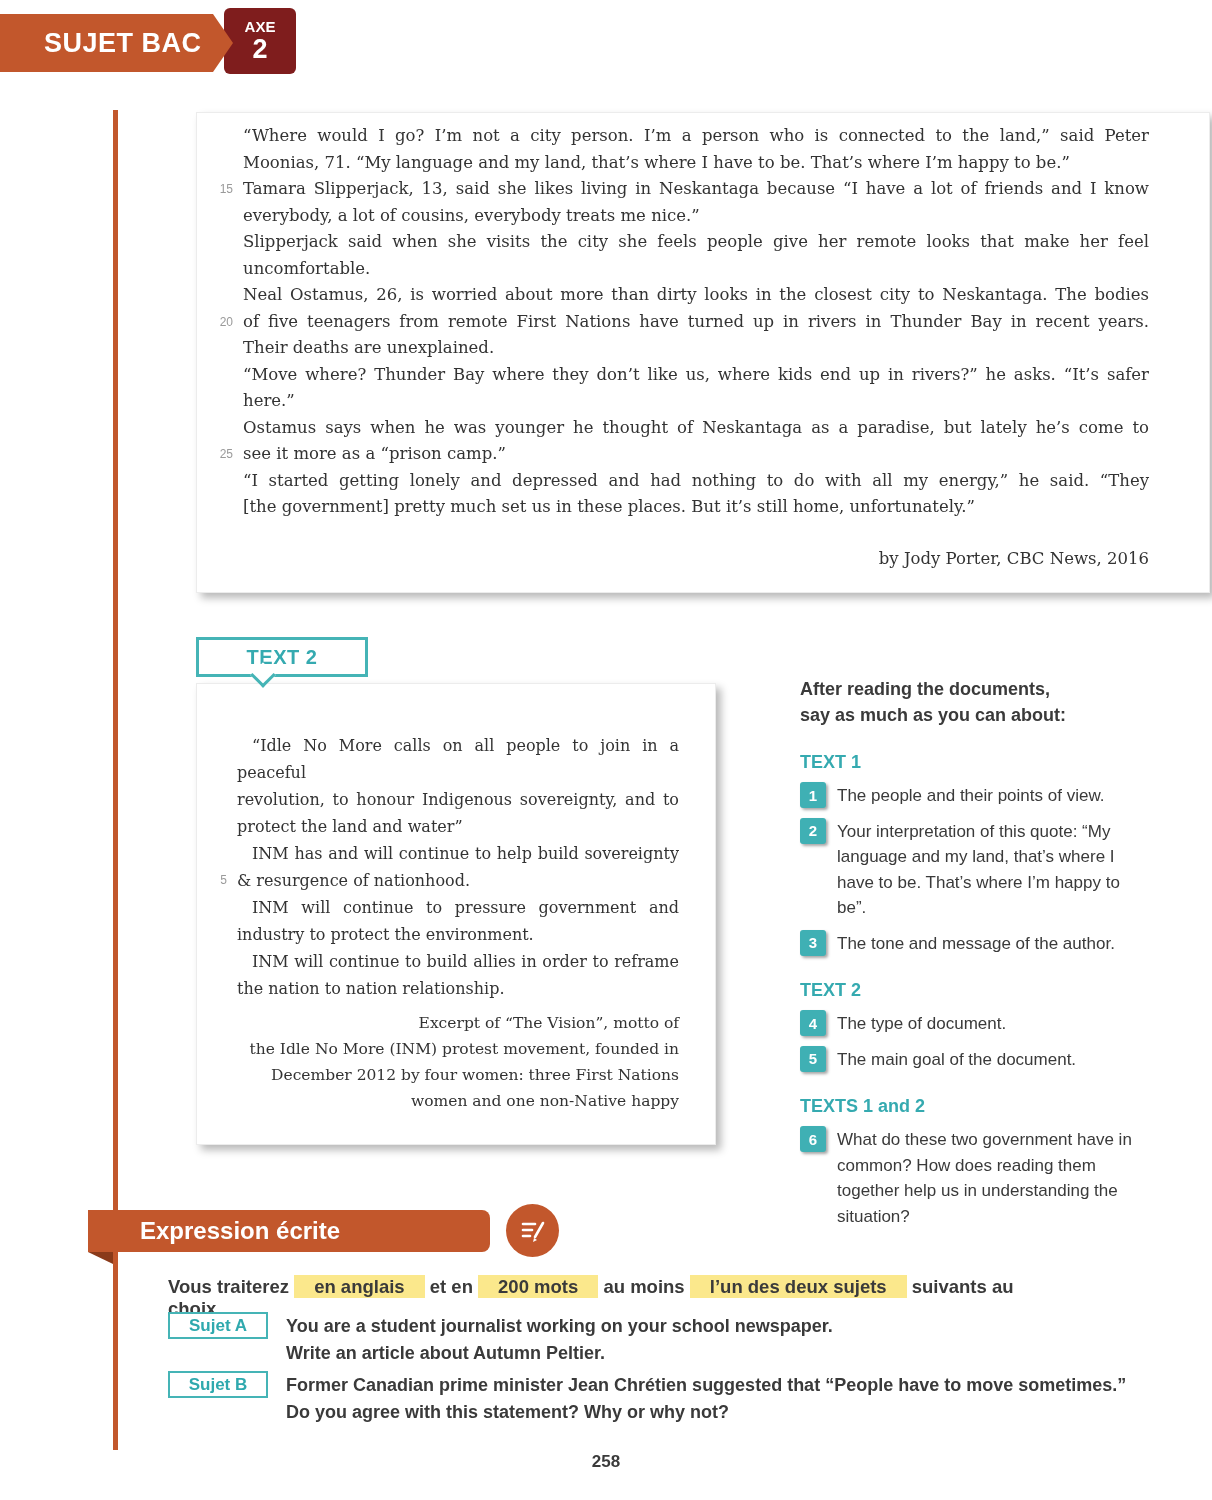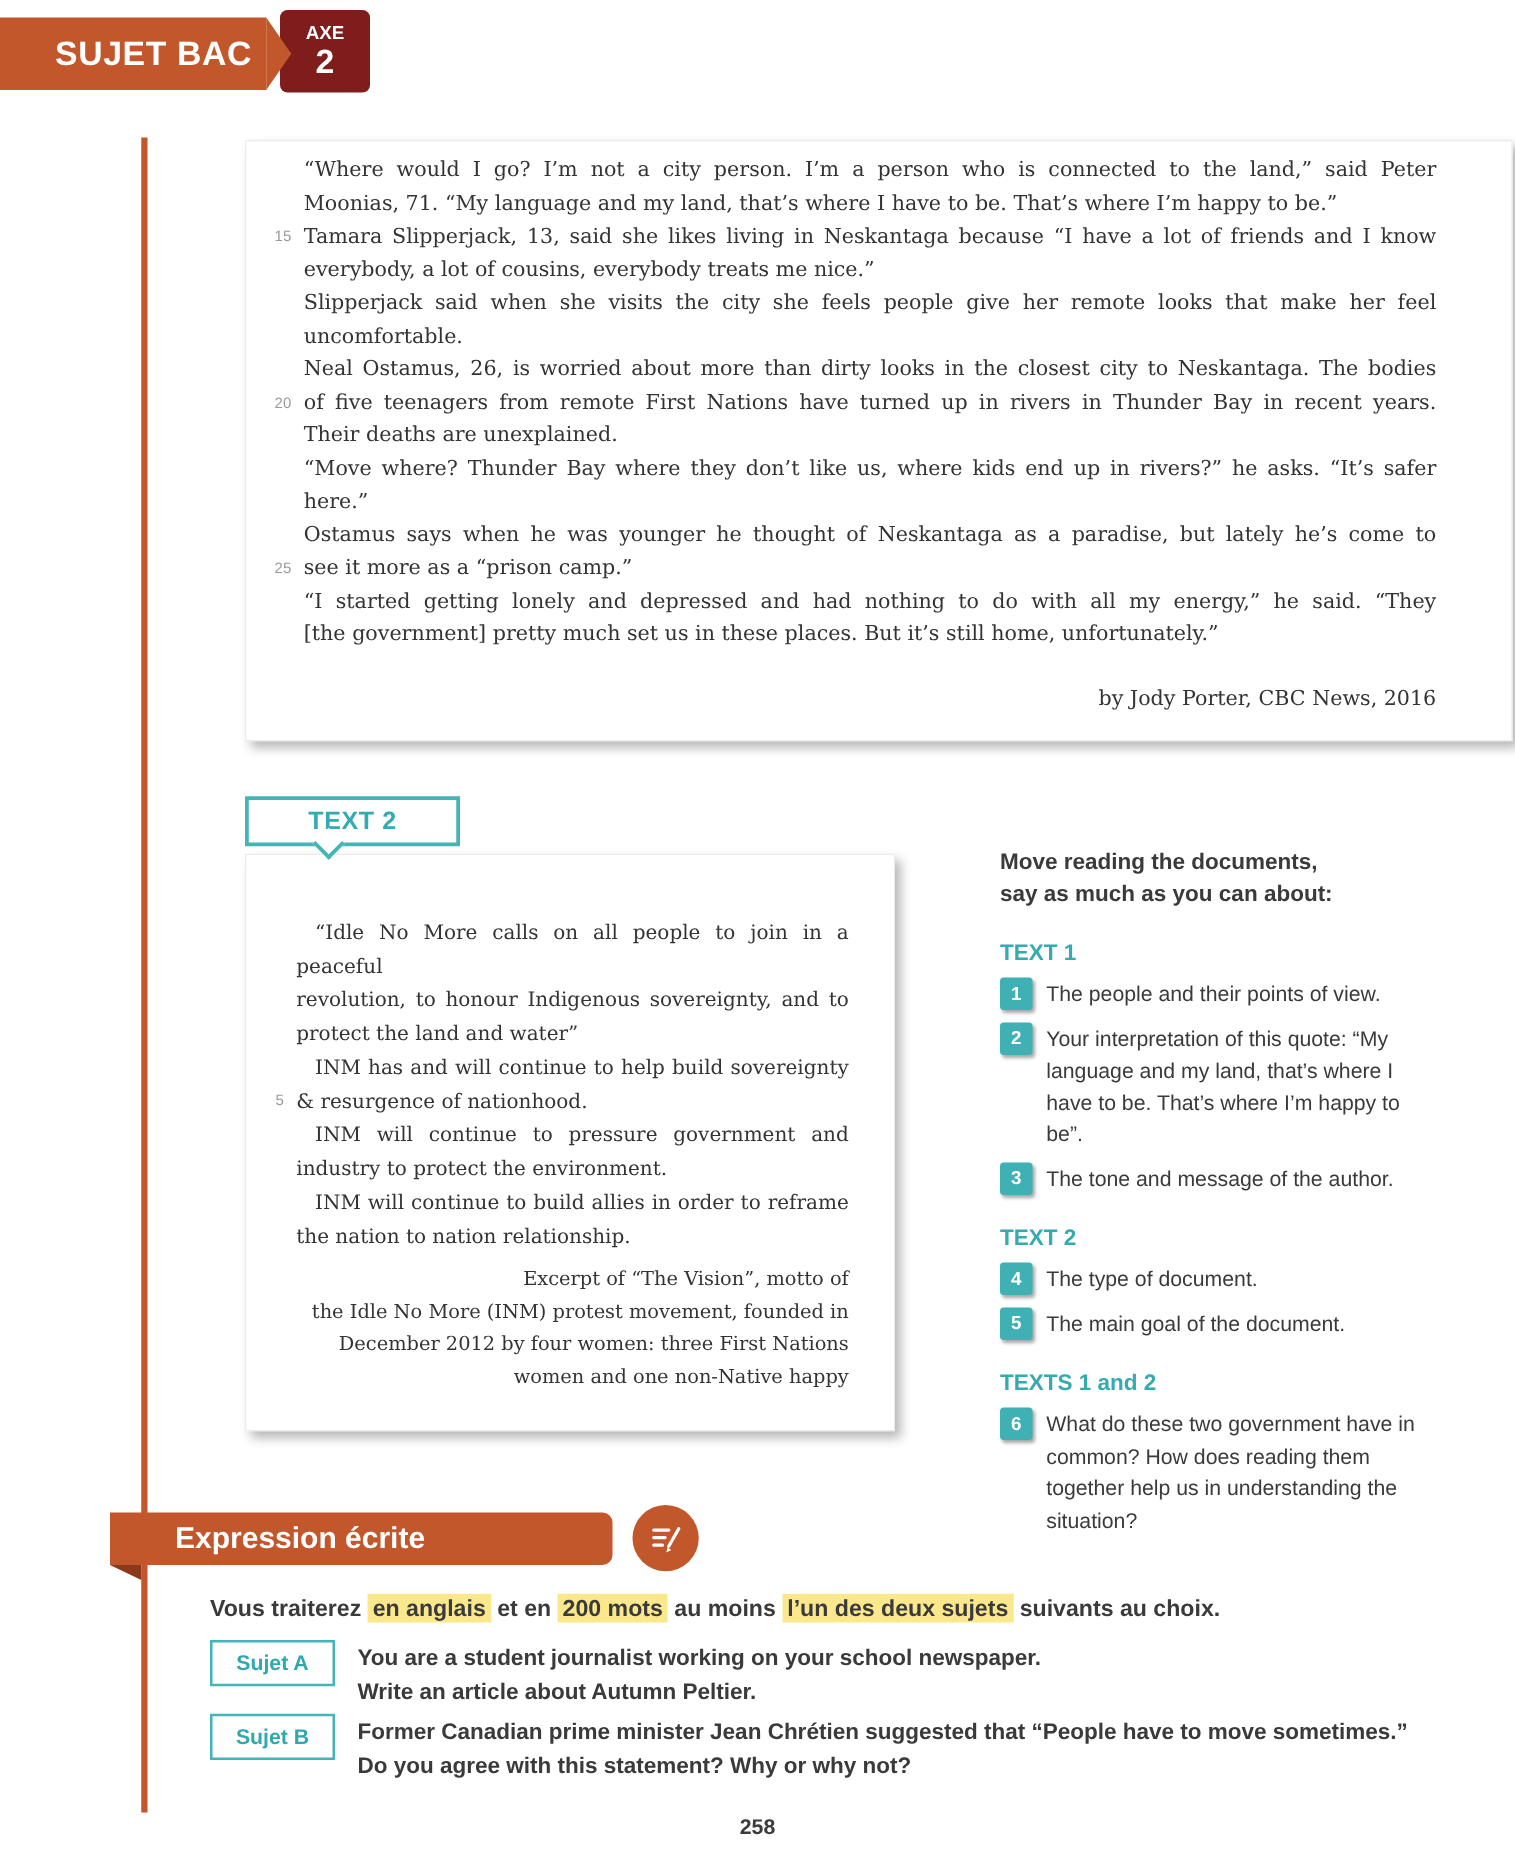--- a/index.html
+++ b/index.html
@@ -52,23 +52,23 @@
   .q-txt{font-size:17px;line-height:25.5px;color:#3a3a3a;padding-top:1px;}
   
   .exp-banner{position:absolute;left:88px;top:1210px;width:402px;height:42px;background:#c2572c;
               border-radius:0 8px 8px 0;display:flex;align-items:center;padding-left:52px;box-sizing:border-box;z-index:2;}
   .exp-banner .lbl{color:#fff;font-weight:bold;font-size:24px;}
   .exp-fold{position:absolute;left:88px;top:1252px;width:0;height:0;
             border-right:25px solid #8a3a1a;border-bottom:12px solid transparent;}
   .exp-icon{position:absolute;left:506px;top:1204px;width:53px;height:53px;border-radius:50%;background:#c2572c;
             display:flex;align-items:center;justify-content:center;z-index:2;}
   .exp-instr{position:absolute;left:168px;top:1276px;width:900px;font-weight:bold;font-size:18.5px;color:#3a3a3a;}
-  .hl{background:#fbe88c;padding:1px 4px;}
+  .hl{background:#fbe88c;padding:1px 20px;}
   .sujet-row{position:absolute;left:168px;display:flex;gap:18px;}
-  .sujet-lbl{flex:none;width:100px;height:37px;border:2.5px solid #45b4b6;background:#fff;color:#2fa9ae;
+  .sujet-lbl{flex:none;width:100px;height:27px;border:2.5px solid #45b4b6;background:#fff;color:#2fa9ae;
              font-weight:bold;font-size:17px;display:flex;align-items:center;justify-content:center;box-sizing:border-box;}
   .sujet-txt{font-weight:bold;font-size:18px;line-height:27px;color:#3a3a3a;padding-top:1px;}
   .pagenum{position:absolute;left:0;top:1452px;width:100%;text-align:center;font-weight:bold;font-size:17px;color:#3b3b3b;}
 </style>
 </head>
 <body>
 
 <div class="page">
 
   <div class="hdr-banner">
@@ -191,21 +191,21 @@
     <div class="t2-attr">
       <div>Excerpt of “The Vision”, motto of</div>
       <div>the Idle No More (INM) protest movement, founded in</div>
       <div>December 2012 by four women: three First Nations</div>
       <div>women and one non-Native happy</div>
     </div>
   </div>
 
   <div class="qcol">
     <div class="q-intro">
-      <div>Move reading the documents,</div>
+      <div>After reading the documents,</div>
       <div>say as much as you can about:</div>
     </div>
 
     <div class="q-head">TEXT 1</div>
     <div class="q-item">
       <span class="q-num">1</span>
       <span class="q-txt">The people and their points of view.</span>
     </div>
     <div class="q-item">
       <span class="q-num">2</span>

